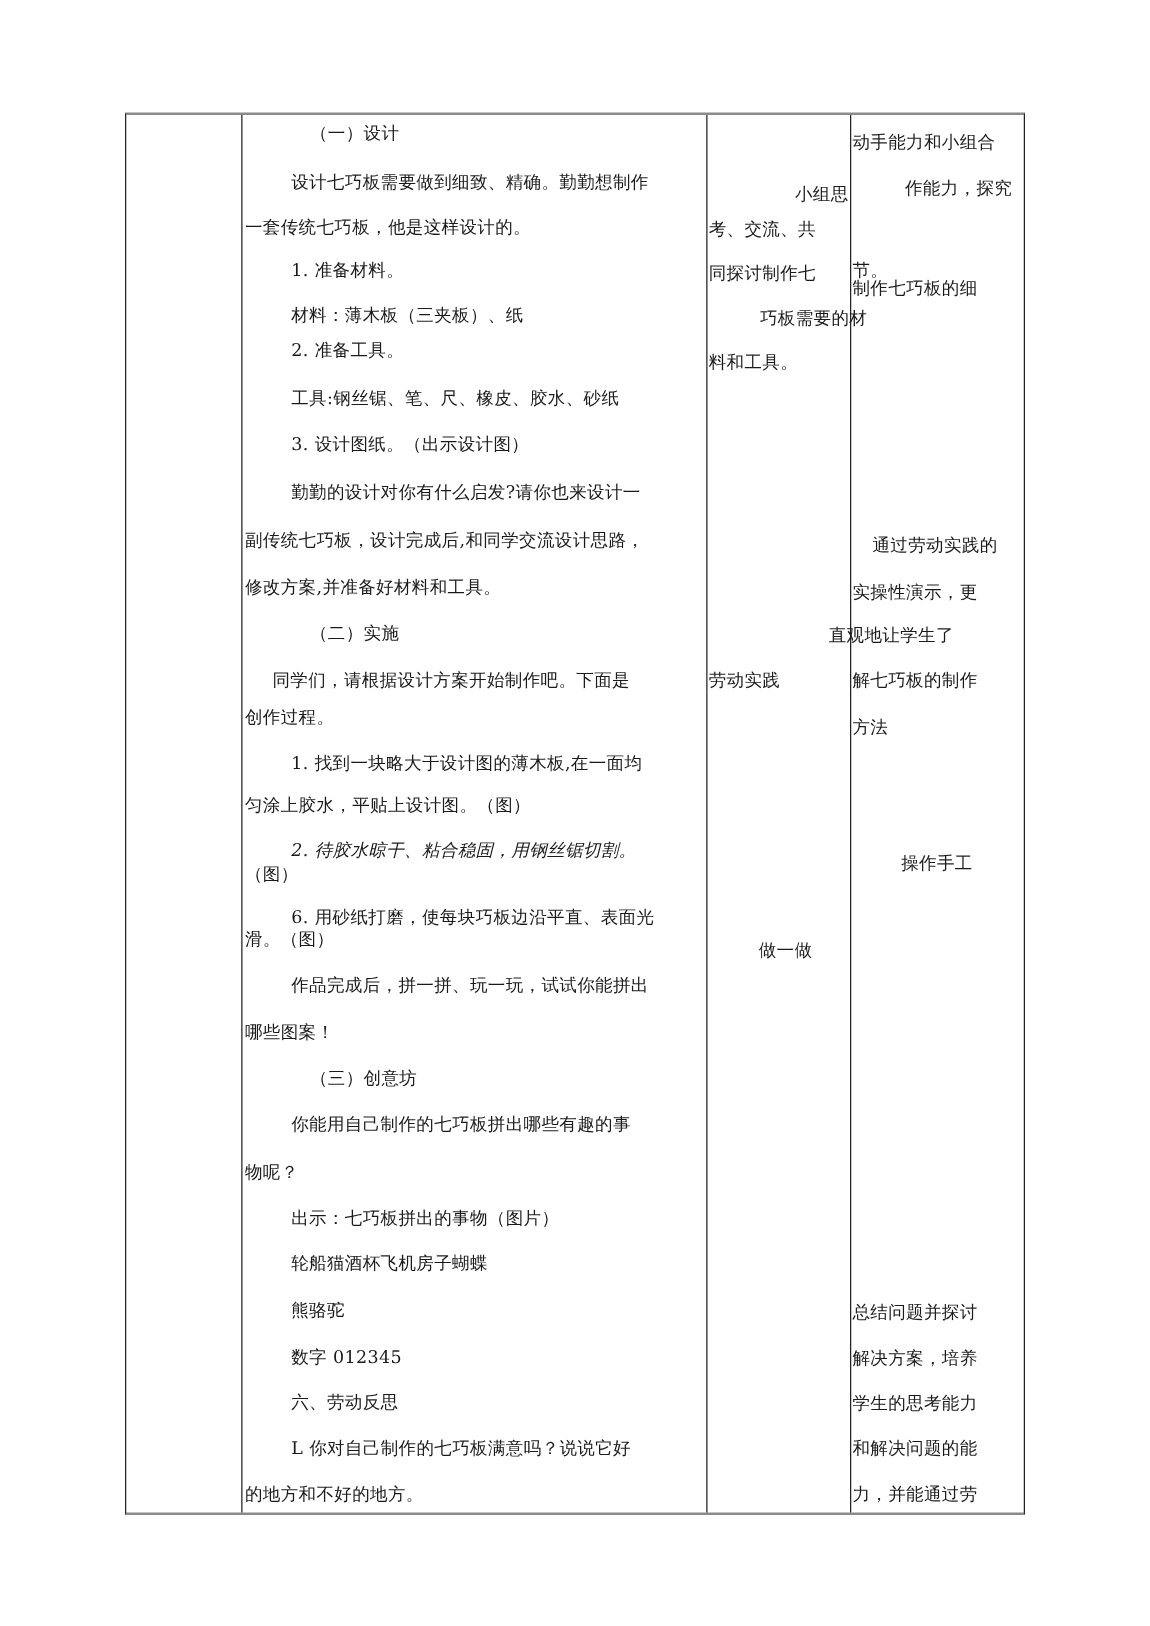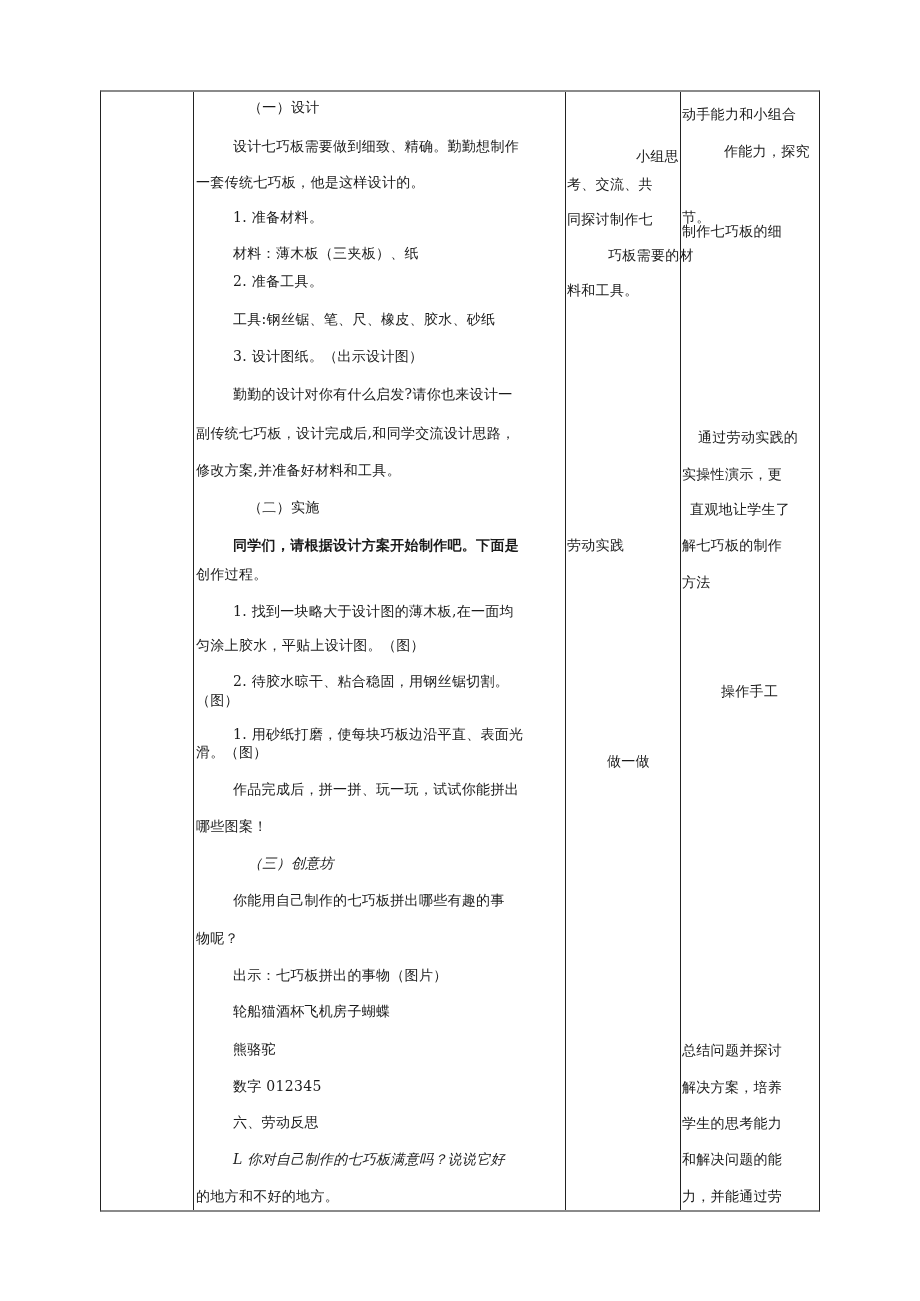--- a/index.html
+++ b/index.html
@@ -28,58 +28,58 @@
       <div class="txt" style="left: 196px; top: 173px;">一套传统七巧板，他是这样设计的。</div>
       <div class="txt" style="left: 233px; top: 208px;">1. 准备材料。</div>
       <div class="txt" style="left: 233px; top: 244px;">材料：薄木板（三夹板）、纸</div>
       <div class="txt" style="left: 233px; top: 272px;">2. 准备工具。</div>
       <div class="txt" style="left: 233px; top: 310px;">工具:钢丝锯、笔、尺、橡皮、胶水、砂纸</div>
       <div class="txt" style="left: 233px; top: 347px;">3. 设计图纸。（出示设计图）</div>
       <div class="txt" style="left: 233px; top: 385px;">勤勤的设计对你有什么启发?请你也来设计一</div>
       <div class="txt" style="left: 196px; top: 424px;">副传统七巧板，设计完成后,和同学交流设计思路，</div>
       <div class="txt" style="left: 196px; top: 461px;">修改方案,并准备好材料和工具。</div>
       <div class="txt" style="left: 248px; top: 498px;">（二）实施</div>
-      <div class="txt" style="left: 233px; top: 536px; font-weight: bold;">同学们，请根据设计方案开始制作吧。下面是</div>
+      <div class="txt" style="left: 218px; top: 536px;">同学们，请根据设计方案开始制作吧。下面是</div>
       <div class="txt" style="left: 196px; top: 565px;">创作过程。</div>
       <div class="txt" style="left: 233px; top: 602px;">1. 找到一块略大于设计图的薄木板,在一面均</div>
       <div class="txt" style="left: 196px; top: 636px;">匀涂上胶水，平贴上设计图。（图）</div>
-      <div class="txt" style="left: 233px; top: 672px;">2. 待胶水晾干、粘合稳固，用钢丝锯切割。</div>
+      <div class="txt" style="left: 233px; top: 672px; font-style: italic;">2. 待胶水晾干、粘合稳固，用钢丝锯切割。</div>
       <div class="txt" style="left: 196px; top: 691px;">（图）</div>
-      <div class="txt" style="left: 233px; top: 725px;">1. 用砂纸打磨，使每块巧板边沿平直、表面光</div>
+      <div class="txt" style="left: 233px; top: 725px;">6. 用砂纸打磨，使每块巧板边沿平直、表面光</div>
       <div class="txt" style="left: 196px; top: 743px;">滑。（图）</div>
       <div class="txt" style="left: 233px; top: 780px;">作品完成后，拼一拼、玩一玩，试试你能拼出</div>
       <div class="txt" style="left: 196px; top: 817px;">哪些图案！</div>
-      <div class="txt" style="left: 248px; top: 854px; font-style: italic;">（三）创意坊</div>
+      <div class="txt" style="left: 248px; top: 854px;">（三）创意坊</div>
       <div class="txt" style="left: 233px; top: 891px;">你能用自己制作的七巧板拼出哪些有趣的事</div>
       <div class="txt" style="left: 196px; top: 929px;">物呢？</div>
       <div class="txt" style="left: 233px; top: 966px;">出示：七巧板拼出的事物（图片）</div>
       <div class="txt" style="left: 233px; top: 1002px;">轮船猫酒杯飞机房子蝴蝶</div>
       <div class="txt" style="left: 233px; top: 1040px;">熊骆驼</div>
       <div class="txt" style="left: 233px; top: 1077px;">数字 012345</div>
       <div class="txt" style="left: 233px; top: 1113px;">六、劳动反思</div>
-      <div class="txt" style="left: 233px; top: 1150px; font-style: italic;">L 你对自己制作的七巧板满意吗？说说它好</div>
+      <div class="txt" style="left: 233px; top: 1150px;">L 你对自己制作的七巧板满意吗？说说它好</div>
       <div class="txt" style="left: 196px; top: 1187px;">的地方和不好的地方。</div>
     </div>
   <div id="col3">
       <div class="txt" style="left: 636px; top: 147px;">小组思</div>
       <div class="txt" style="left: 567px; top: 175px;">考、交流、共</div>
       <div class="txt" style="left: 567px; top: 210px;">同探讨制作七</div>
       <div class="txt" style="left: 567px; top: 246px; padding-left: 41px;">巧板需要的材</div>
       <div class="txt" style="left: 567px; top: 281px;">料和工具。</div>
       <div class="txt" style="left: 567px; top: 536px;">劳动实践</div>
       <div class="txt" style="left: 607px; top: 752px;">做一做</div>
     </div>
   <div id="col4">
       <div class="txt" style="left: 682px; top: 105px;">动手能力和小组合</div>
       <div class="txt" style="left: 682px; top: 142px; padding-left: 42px;">作能力，探究</div>
       <div class="txt" style="left: 682px; top: 175px; margin-top: 47px;">制作七巧板的细</div>
       <div class="txt" style="left: 682px; top: 208px;">节。</div>
       <div class="txt" style="left: 682px; top: 428px; padding-left: 16px;">通过劳动实践的</div>
       <div class="txt" style="left: 682px; top: 465px;">实操性演示，更</div>
-      <div class="txt" style="left: 690px; top: 500px;">直观地让学生了</div>
+      <div class="txt" style="left: 663px; top: 500px;">直观地让学生了</div>
       <div class="txt" style="left: 682px; top: 536px;">解七巧板的制作</div>
       <div class="txt" style="left: 682px; top: 573px;">方法</div>
       <div class="txt" style="left: 721px; top: 682px;">操作手工</div>
       <div class="txt" style="left: 682px; top: 1041px;">总结问题并探讨</div>
       <div class="txt" style="left: 682px; top: 1078px;">解决方案，培养</div>
       <div class="txt" style="left: 682px; top: 1114px;">学生的思考能力</div>
       <div class="txt" style="left: 682px; top: 1150px;">和解决问题的能</div>
       <div class="txt" style="left: 682px; top: 1187px;">力，并能通过劳</div>
     </div>
 </div>

